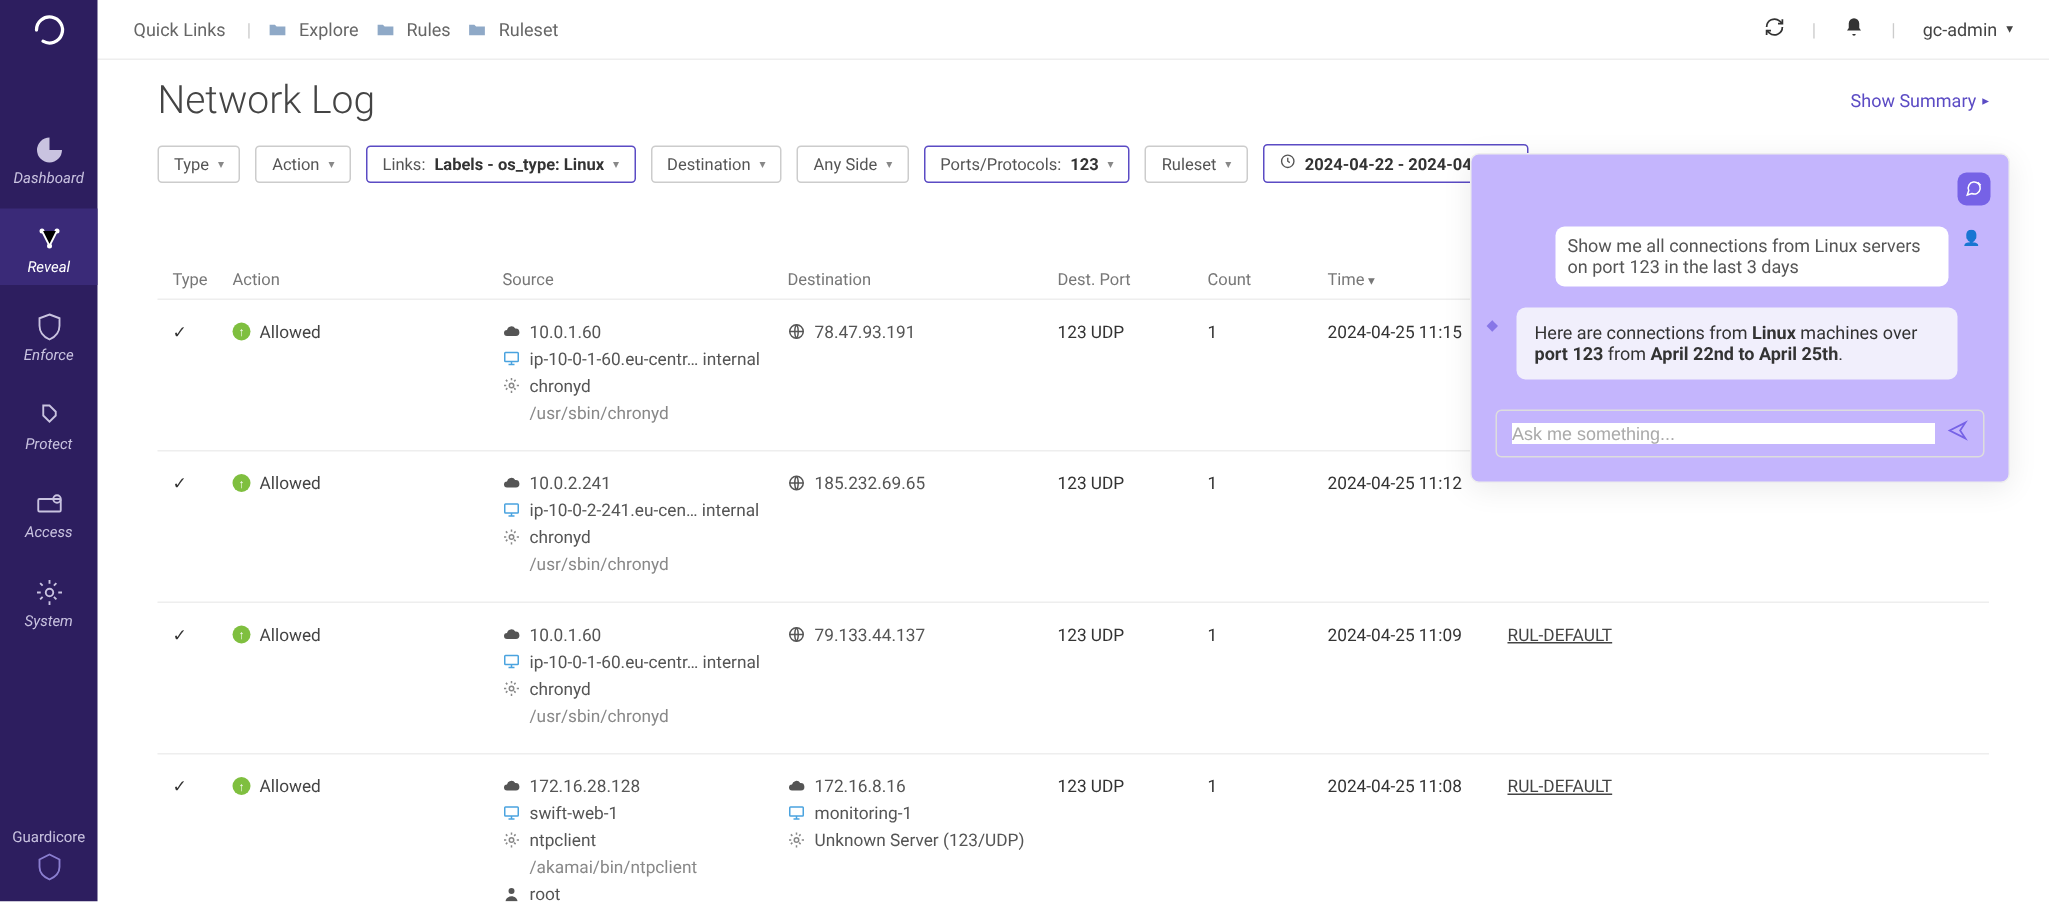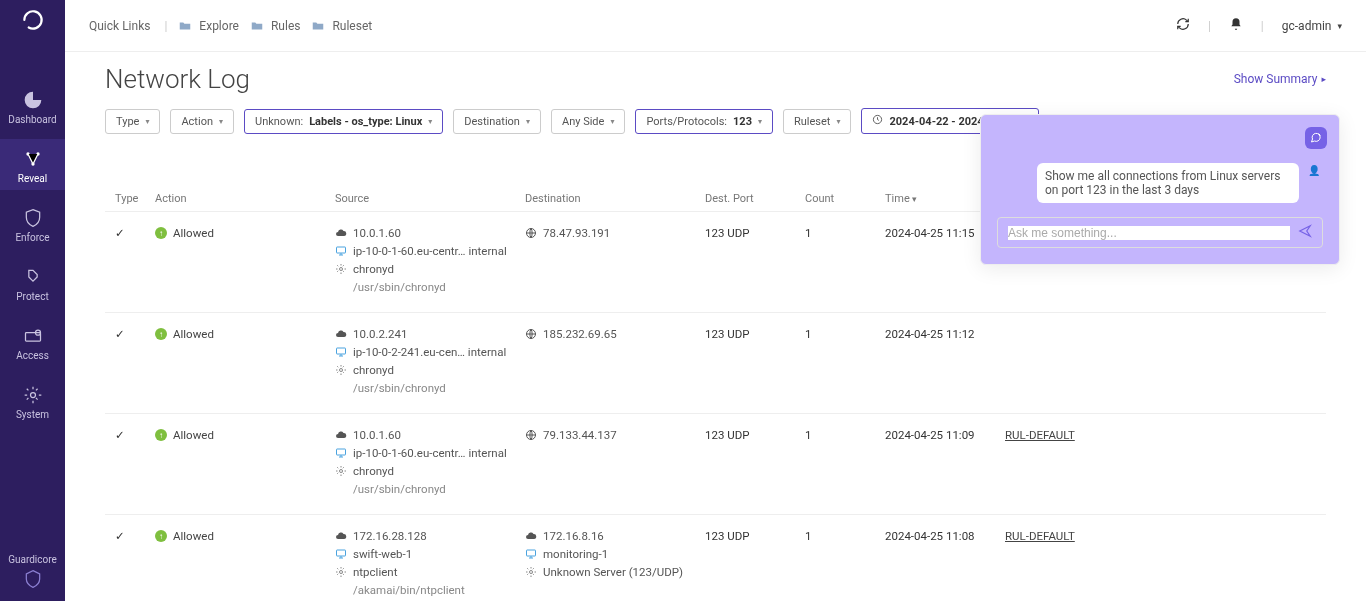--- a/index.html
+++ b/index.html
@@ -2,31 +2,31 @@
 <html><head>
 <meta charset="utf-8">
 <style>
   * { box-sizing: border-box; margin: 0; padding: 0; }
   html, body { height: 100%; font-family: -apple-system, BlinkMacSystemFont, "Segoe UI", Roboto, Arial, sans-serif; font-size: 12px; color: #333; background: #fff; }
   body { display: flex; width: 1366px; height: 601px; overflow: hidden; }
 
   
   .sidebar { width: 65px; background: #2d1e5f; color: #fff; display: flex; flex-direction: column; align-items: center; position: relative; }
   .sidebar .logo { width: 65px; height: 40px; display:flex; align-items:center; justify-content:center; font-size: 20px; }
-  .sidebar .nav { display:flex; flex-direction:column; align-items:center; width:100%; margin-top: 40px; gap: 8px;}
+  .sidebar .nav { display:flex; flex-direction:column; align-items:center; width:100%; margin-top: 40px; gap: 8px; font-style: italic;}
   .sidebar .nav-item { width:65px; padding: 10px 0 6px; display:flex; flex-direction:column; align-items:center; gap:4px; font-size:10px; color: #c9c3e0; cursor:pointer; }
   .sidebar .nav-item.active { background: #3a2a78; color:#fff; }
   .sidebar .brand { position:absolute; bottom: 8px; width:100%; text-align:center; font-size:10px; color:#c9c3e0; }
   .sidebar .brand .bicon { font-size:18px; display:block; margin-top:4px; }
 
   
   .main { flex:1; display:flex; flex-direction:column; min-width:0; }
 
   
-  .topbar { height: 52px; display:flex; align-items:center; padding: 0 24px; border-bottom: 1px solid #eee; gap:10px; color:#555; }
+  .topbar { height: 40px; display:flex; align-items:center; padding: 0 24px; border-bottom: 1px solid #eee; gap:10px; color:#555; }
   .topbar .ql { font-size:12px; color:#666; margin-right:4px; }
   .topbar .sep { color:#ccc; }
   .topbar .folder-link { display:flex; align-items:center; gap:6px; color:#666; cursor:pointer; }
   .topbar .folder-link svg { width:16px; height:14px; fill:#8fa9c7; }
   .topbar .spacer { flex:1; }
   .topbar .right-icons { display:flex; align-items:center; gap:18px; color:#444; }
   .topbar .user { display:flex; align-items:center; gap:6px; cursor:pointer; }
 
   
   .content { padding: 12px 40px; position: relative; flex:1; overflow:hidden; }
@@ -197,21 +197,21 @@
     <div class="filters">
       <div class="chip">
           <span>Type</span>
           <span class="caret">▾</span>
         </div>
       <div class="chip">
           <span>Action</span>
           <span class="caret">▾</span>
         </div>
       <div class="chip hl">
-          <span class="lbl">Unknown:</span>
+          <span class="lbl">Links:</span>
           <span class="val">Labels - os_type: Linux</span>
           <span class="caret">▾</span>
         </div>
       <div class="chip">
           <span>Destination</span>
           <span class="caret">▾</span>
         </div>
       <div class="chip">
           <span>Any Side</span>
           <span class="caret">▾</span>
@@ -469,20 +469,23 @@
     </div>
 
     <div class="ai-panel">
       <div class="btn-top">
         <svg width="12" height="12" viewBox="0 0 24 24" fill="none" stroke="#fff" stroke-width="2">
             <path d="M3 20l2-6a8 8 0 1 1 4 4l-6 2z"></path>
             <path d="M17 3l4 4"></path>
           </svg>
       </div>
       <div class="msg-user">Show me all connections from Linux servers on port 123 in the last 3 days</div>
+      <div class="msg-ai">
+        <span>Here are connections from </span><b>Linux</b><span> machines over </span><b>port 123</b><span> from </span><b>April 22nd to April 25th</b><span>.</span>
+      </div>
       <div class="input-row">
         <input type="text" placeholder="Ask me something..." style="">
         <span class="send">
           <svg width="14" height="14" viewBox="0 0 24 24" fill="none" stroke="#7662e6" stroke-width="2">
               <path d="M3 12l18-9-6 9 6 9-18-9z"></path>
             </svg>
         </span>
       </div>
     </div>
 

